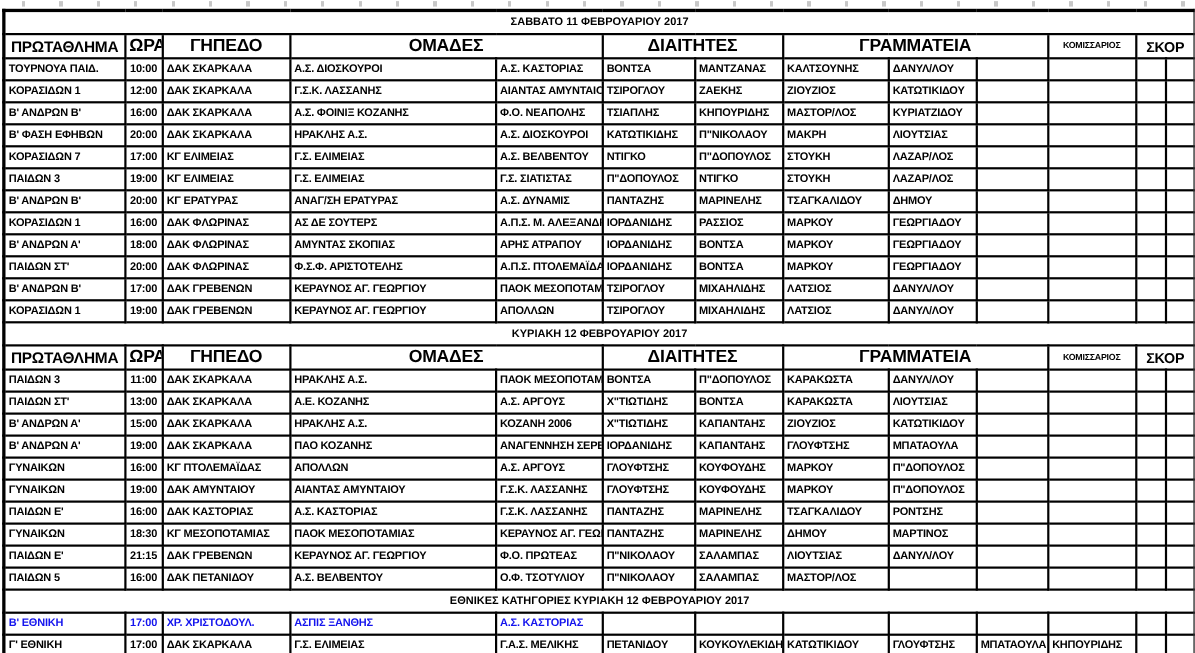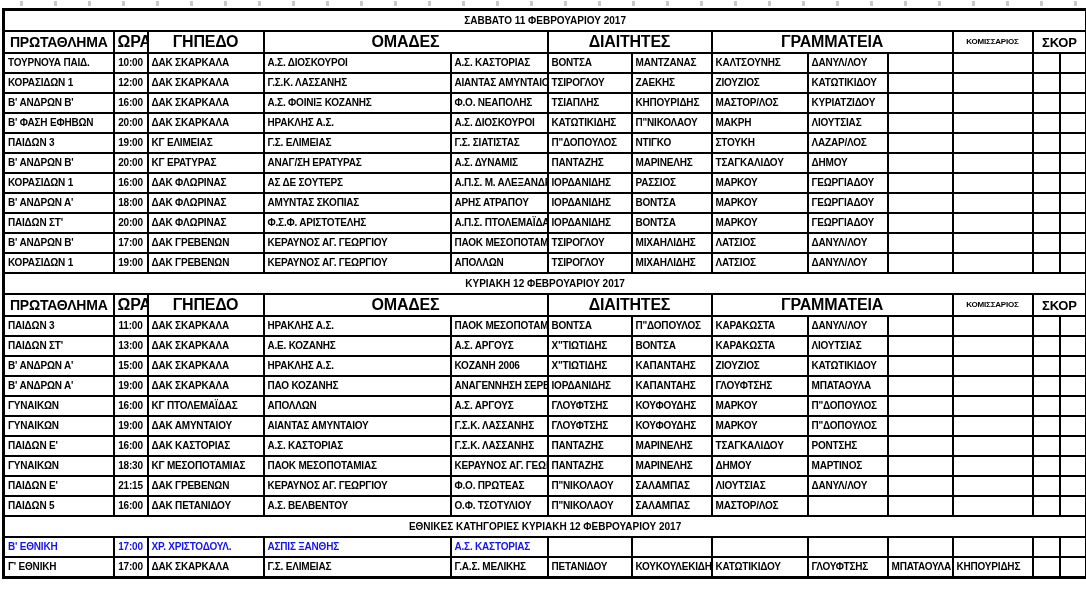--- a/index.html
+++ b/index.html
@@ -143,20 +143,35 @@
           <td class="c-referee1">ΚΑΤΩΤΙΚΙΔΗΣ</td>
           <td class="c-referee2">Π"ΝΙΚΟΛΑΟΥ</td>
           <td class="c-secretariat1">ΜΑΚΡΗ</td>
           <td class="c-secretariat2">ΛΙΟΥΤΣΙΑΣ</td>
           <td class="c-secretariat3"></td>
           <td class="c-commissioner"></td>
           <td class="c-score1"></td>
           <td class="c-score2"></td>
         </tr>
         <tr class="data-row">
+          <td class="c-championship">ΚΟΡΑΣΙΔΩΝ 7</td>
+          <td class="c-time">17:00</td>
+          <td class="c-venue">ΚΓ ΕΛΙΜΕΙΑΣ</td>
+          <td class="c-team1">Γ.Σ. ΕΛΙΜΕΙΑΣ</td>
+          <td class="c-team2">Α.Σ. ΒΕΛΒΕΝΤΟΥ</td>
+          <td class="c-referee1">ΝΤΙΓΚΟ</td>
+          <td class="c-referee2">Π"ΔΟΠΟΥΛΟΣ</td>
+          <td class="c-secretariat1">ΣΤΟΥΚΗ</td>
+          <td class="c-secretariat2">ΛΑΖΑΡ/ΛΟΣ</td>
+          <td class="c-secretariat3"></td>
+          <td class="c-commissioner"></td>
+          <td class="c-score1"></td>
+          <td class="c-score2"></td>
+        </tr>
+        <tr class="data-row">
           <td class="c-championship">ΠΑΙΔΩΝ 3</td>
           <td class="c-time">19:00</td>
           <td class="c-venue">ΚΓ ΕΛΙΜΕΙΑΣ</td>
           <td class="c-team1">Γ.Σ. ΕΛΙΜΕΙΑΣ</td>
           <td class="c-team2">Γ.Σ. ΣΙΑΤΙΣΤΑΣ</td>
           <td class="c-referee1">Π"ΔΟΠΟΥΛΟΣ</td>
           <td class="c-referee2">ΝΤΙΓΚΟ</td>
           <td class="c-secretariat1">ΣΤΟΥΚΗ</td>
           <td class="c-secretariat2">ΛΑΖΑΡ/ΛΟΣ</td>
           <td class="c-secretariat3"></td>

